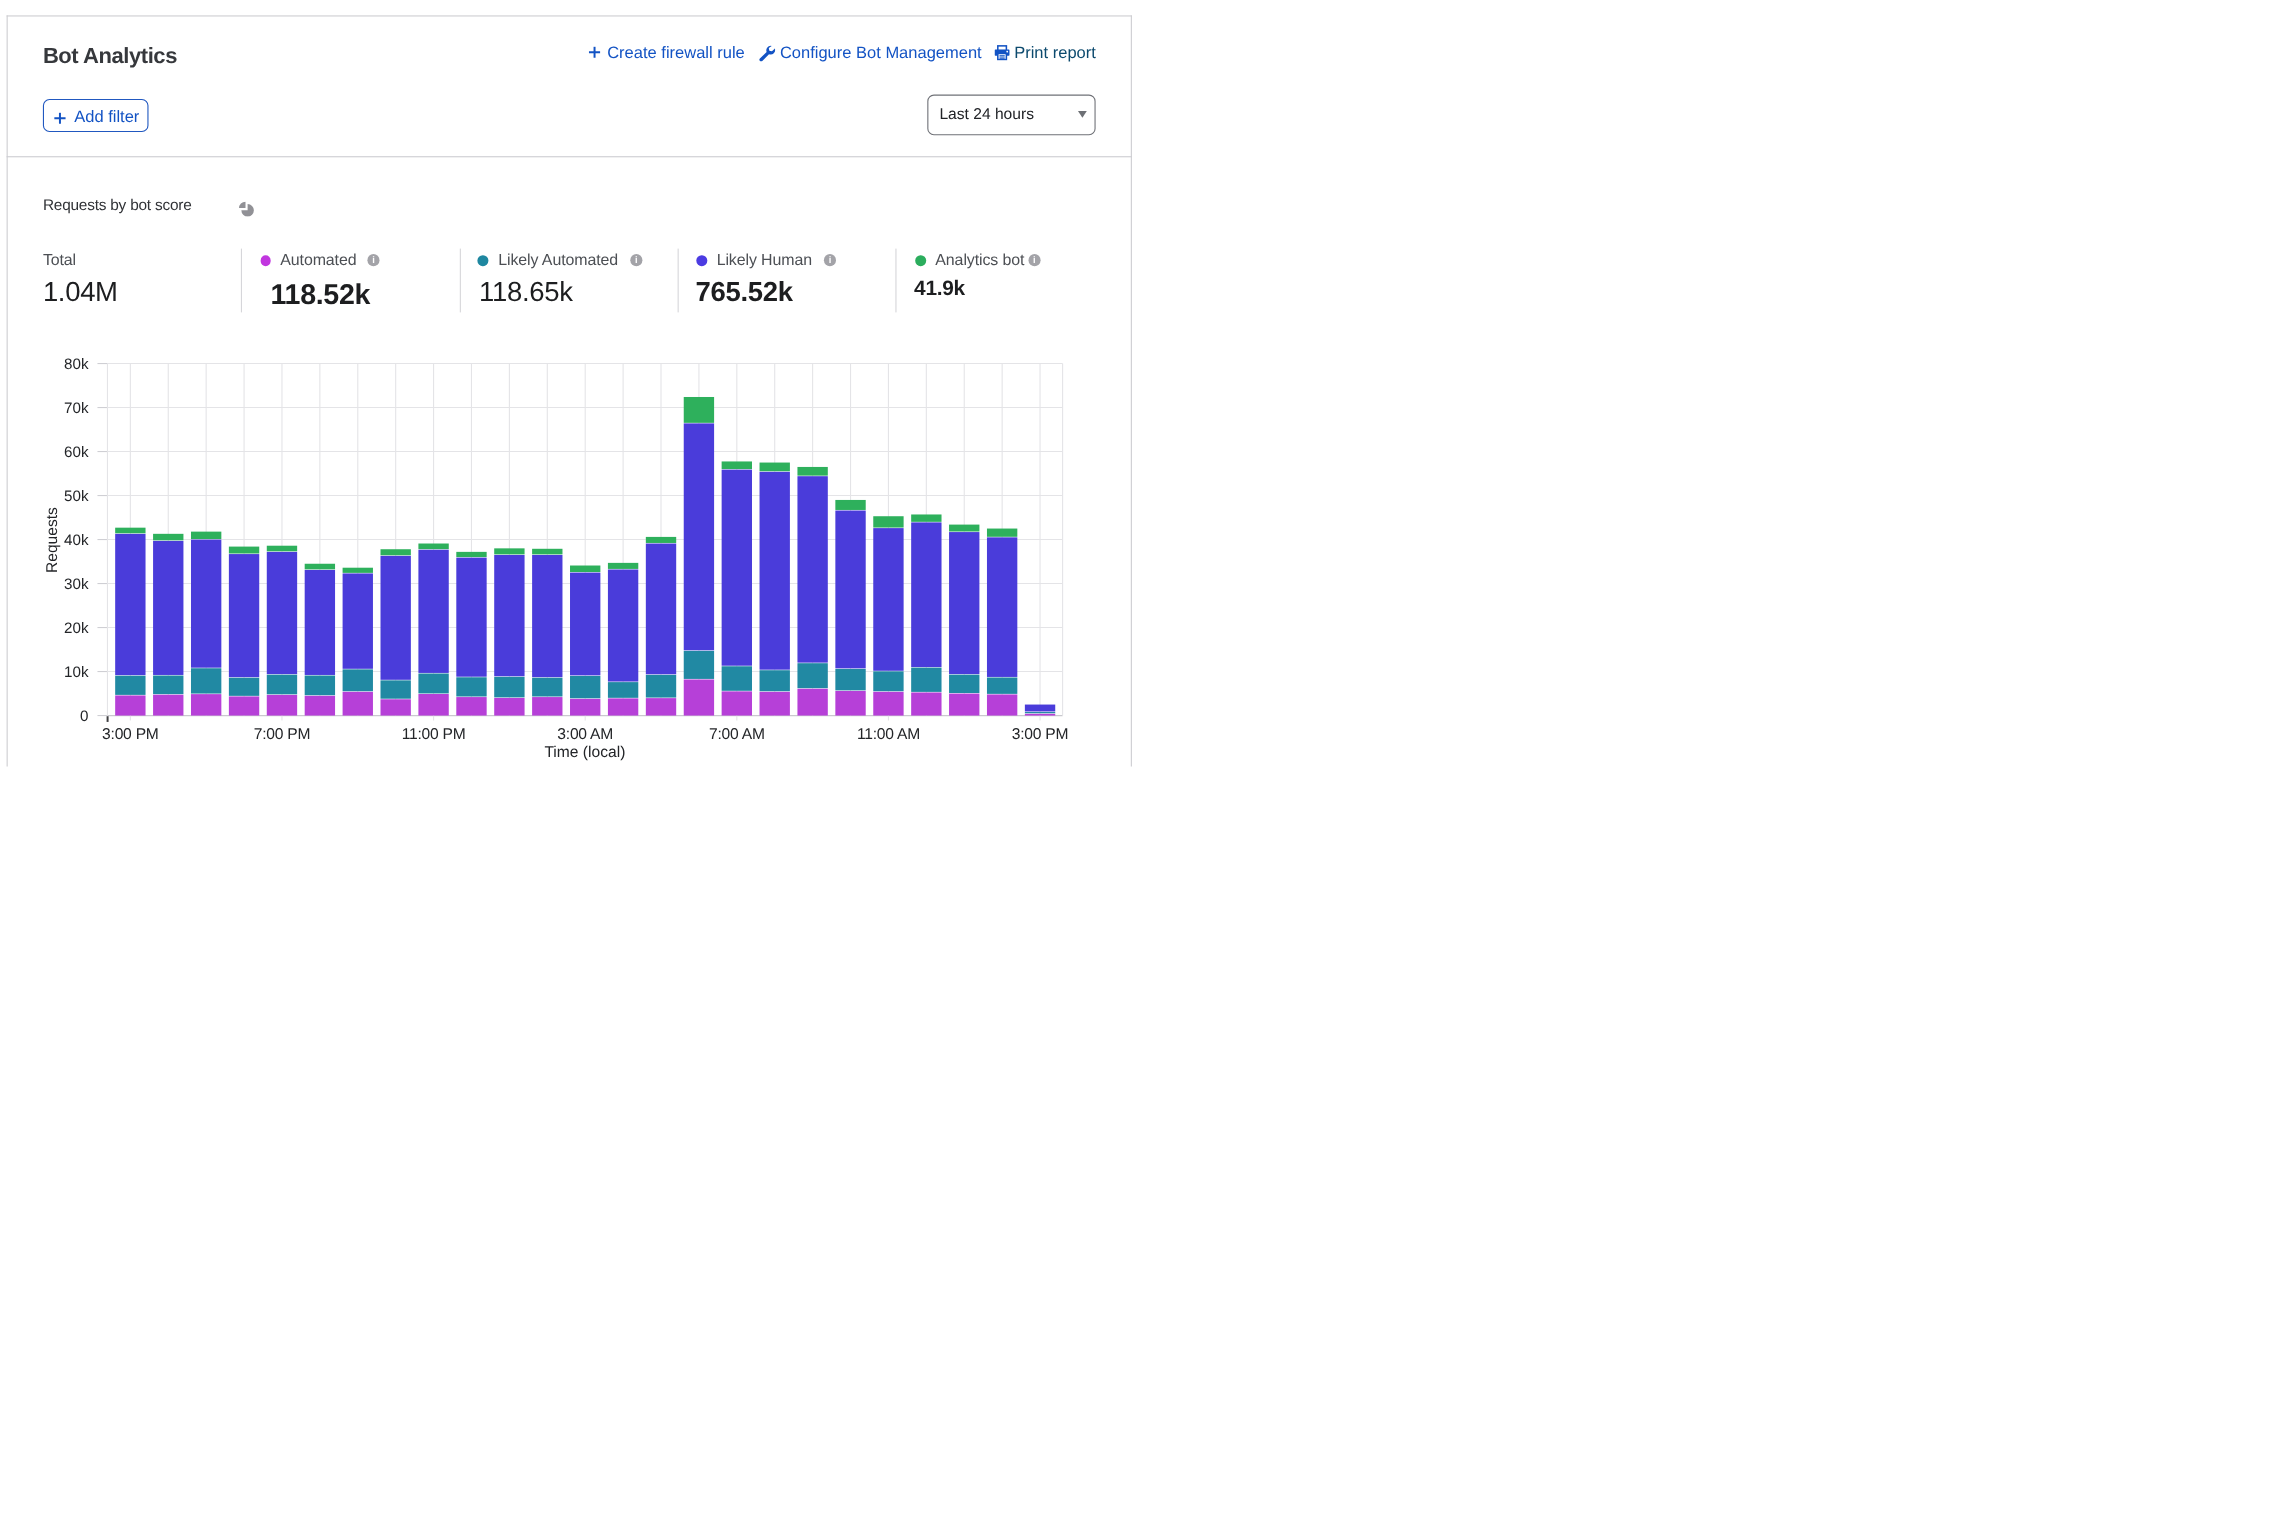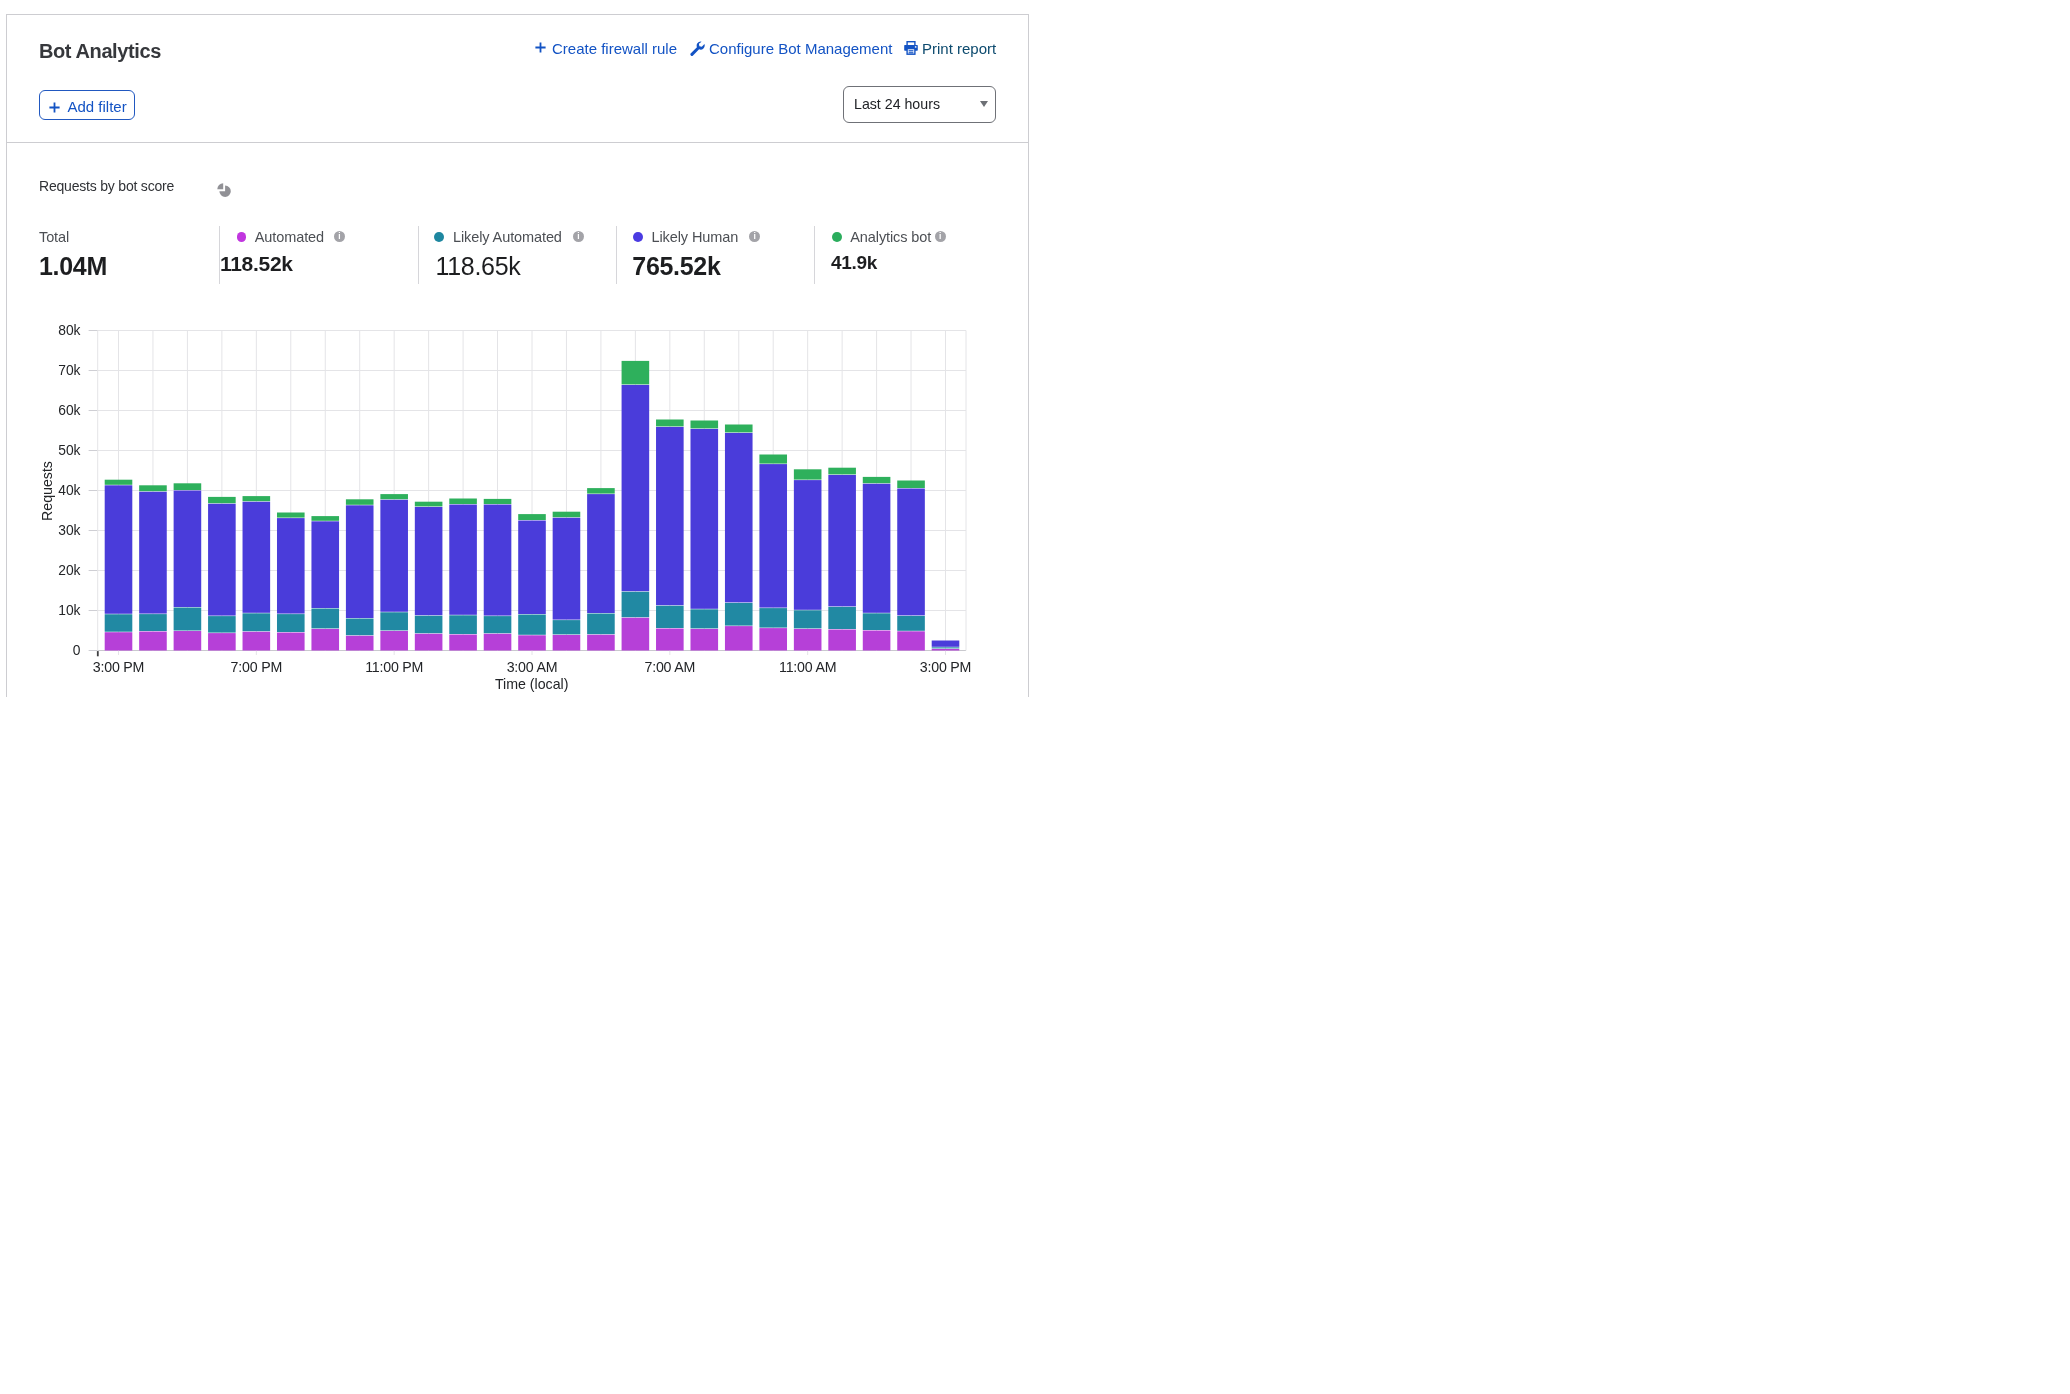--- a/index.html
+++ b/index.html
@@ -47,27 +47,27 @@
     <path d="M8.1 2.5 A 5.7 5.7 0 1 1 2.4 8.2 L8.1 8.2 Z" fill="#919196"></path>
     <path d="M6.2 0.3 A 5.9 5.9 0 0 0 0.3 6.2 L6.2 6.2 Z" fill="#919196"></path>
   </svg>
 
   <div class="abs" style="left:219px;top:226px;width:1px;height:58px;background:#d6d6da"></div>
   <div class="abs" style="left:417.6px;top:226px;width:1px;height:58px;background:#d6d6da"></div>
   <div class="abs" style="left:615.6px;top:226px;width:1px;height:58px;background:#d6d6da"></div>
   <div class="abs" style="left:814.4px;top:226px;width:1px;height:58px;background:#d6d6da"></div>
 
   <div class="abs" style="left:39px;top:228.6px;font-size:14.5px;color:#4c4f54;letter-spacing:-0.1px">Total</div>
-  <div class="abs" style="left:39px;top:251.8px;font-size:25px;font-weight:700;color:#1d1e20;letter-spacing:-0.3px">1.04M</div>
+  <div class="abs" style="left:39px;top:251.8px;font-size:25px;font-weight:400;color:#1d1e20;letter-spacing:-0.3px">1.04M</div>
 
   <div style="position:absolute;left:236.5px;top:231.9px;width:9.8px;height:9.8px;border-radius:50%;background:#c136df"></div>
   <div class="abs" style="left:254.8px;top:228.6px;font-size:14.5px;color:#4c4f54;letter-spacing:-0.1px">Automated</div>
   <div style="position:absolute;left:333.8px;top:231.1px;width:11.4px;height:11.4px;border-radius:50%;background:#a3a3a8"></div>
     <div style="position:absolute;left:333.8px;top:231.1px;width:11.4px;height:11.4px;text-align:center;font-size:8.5px;font-weight:bold;color:#fff;line-height:11.4px">i</div>
-  <div class="abs" style="left:220px;top:251.8px;font-size:21px;font-weight:700;color:#1d1e20;letter-spacing:-0.3px">118.52k</div>
+  <div class="abs" style="left:246px;top:251.8px;font-size:26px;font-weight:700;color:#1d1e20;letter-spacing:-0.3px">118.52k</div>
 
   <div style="position:absolute;left:434.3px;top:231.9px;width:9.8px;height:9.8px;border-radius:50%;background:#1e87a0"></div>
   <div class="abs" style="left:453px;top:228.6px;font-size:14.5px;color:#4c4f54;letter-spacing:-0.1px">Likely Automated</div>
   <div style="position:absolute;left:572.7px;top:231.1px;width:11.4px;height:11.4px;border-radius:50%;background:#a3a3a8"></div>
     <div style="position:absolute;left:572.7px;top:231.1px;width:11.4px;height:11.4px;text-align:center;font-size:8.5px;font-weight:bold;color:#fff;line-height:11.4px">i</div>
   <div class="abs" style="left:435.5px;top:251.8px;font-size:25px;font-weight:400;color:#1d1e20;letter-spacing:-0.3px">118.65k</div>
 
   <div style="position:absolute;left:633.2px;top:231.9px;width:9.8px;height:9.8px;border-radius:50%;background:#4b3be2"></div>
   <div class="abs" style="left:651.5px;top:228.6px;font-size:14.5px;color:#4c4f54;letter-spacing:-0.1px">Likely Human</div>
   <div style="position:absolute;left:749px;top:231.1px;width:11.4px;height:11.4px;border-radius:50%;background:#a3a3a8"></div>

